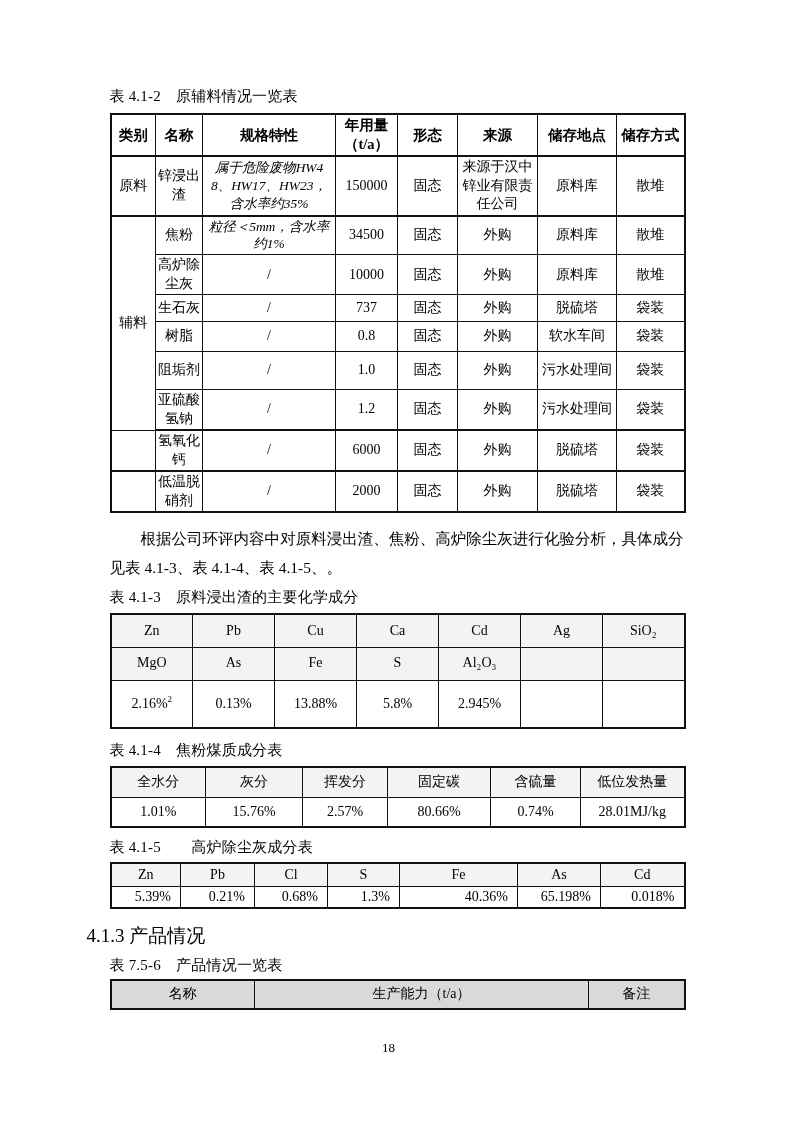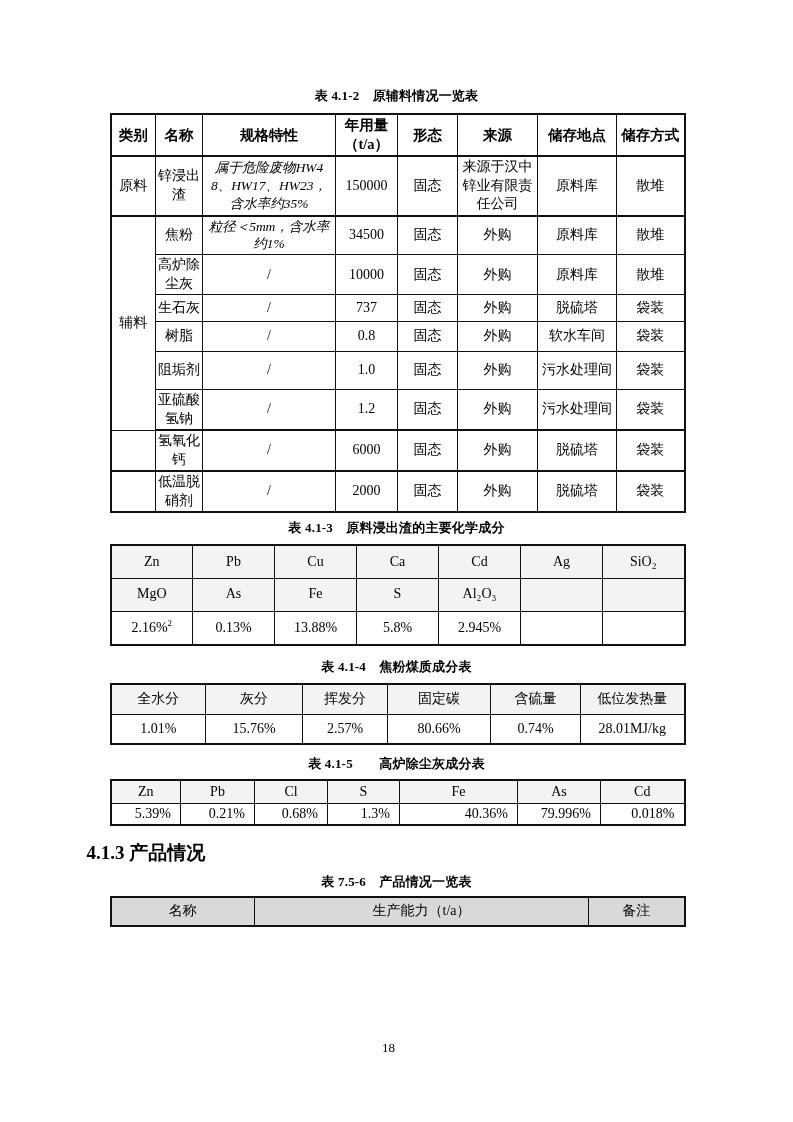--- a/index.html
+++ b/index.html
@@ -3,21 +3,21 @@
 <meta charset="utf-8">
 <style>
   html,body{margin:0;padding:0;}
   body{
     width:793px;height:1122px;background:#ffffff;color:#000;
     font-family:"Liberation Serif","DejaVu Serif",serif;
     position:relative;overflow:hidden;
   }
   .content{width:574px;margin:0 auto;padding-top:86px;}
   .tbl-title{
-    text-align:center;font-weight:bold;font-size:13px;line-height:20px;
+    text-align:left;font-weight:normal;font-size:15px;line-height:20px;
     letter-spacing:.2px;
   }
   .t2-title{margin:0 0 7px 0;}
   .t3-title{margin:5px 0 6px 0;}
   .t4-title{margin:11px 0 6px 0;}
   .t5-title{margin:9px 0 5px 0;}
   .t6-title{margin:6px 0 4px 0;}
 
   table{
     border-collapse:collapse;table-layout:fixed;width:574px;
@@ -33,21 +33,21 @@
   .shade{background:#f3f3f3;}
   .t5 td.v{text-align:right;padding-right:9px;}
   .t6 th{font-weight:normal;background:#d9d9d9;}
 
   .para{
     font-size:15.5px;line-height:29px;text-indent:2em;text-align:justify;
     margin:11px 0 0 0;
   }
   .para2{margin:16px 0 0 0;}
   .sec-heading{
-    font-size:19px;font-weight:bold;margin:14px 0 0 -23px;line-height:26px;
+    font-size:19px;font-weight:normal;margin:14px 0 0 -23px;line-height:26px;
     font-family:"Liberation Serif","DejaVu Serif",serif;
   }
   .pagenum{
     position:absolute;left:0;right:16px;top:1040px;text-align:center;
     font-size:13px;
   }
   sup{font-size:9px;vertical-align:super;line-height:0;}
 </style>
 </head>
 <body>
@@ -159,20 +159,21 @@
       <td>/</td>
       <td>2000</td>
       <td>固态</td>
       <td>外购</td>
       <td>脱硫塔</td>
       <td>袋装</td>
     </tr>
   </tbody>
     </table>
 
+  <p class="para">根据公司环评内容中对原料浸出渣、焦粉、高炉除尘灰进行化验分析，具体成分见表 4.1-3、表 4.1-4、表 4.1-5、。</p>
 
   <div class="tbl-title t3-title">表 4.1-3　原料浸出渣的主要化学成分</div>
   <table class="t3">
     <colgroup>
       <col style="width:82px">
         <col style="width:82px">
         <col style="width:82px">
         <col style="width:82px">
       <col style="width:82px">
         <col style="width:82px">
@@ -190,21 +191,21 @@
     </tr>
     <tr class="shade" style="height:33px">
       <td>MgO</td>
       <td>As</td>
       <td>Fe</td>
       <td>S</td>
       <td>Al₂O₃</td>
       <td></td>
       <td></td>
     </tr>
-    <tr style="height:34px">
+    <tr style="height:48px">
       <td><span>2.16%</span><sup>2</sup></td>
       <td>0.13%</td>
       <td>13.88%</td>
       <td>5.8%</td>
       <td>2.945%</td>
       <td></td>
       <td></td>
     </tr>
   </tbody>
     </table>
@@ -259,21 +260,21 @@
       <td>Fe</td>
       <td>As</td>
       <td>Cd</td>
     </tr>
     <tr style="height:21px">
       <td class="v">5.39%</td>
       <td class="v">0.21%</td>
       <td class="v">0.68%</td>
       <td class="v">1.3%</td>
       <td class="v">40.36%</td>
-      <td class="v">79.996%</td>
+      <td class="v">65.198%</td>
       <td class="v">0.018%</td>
     </tr>
   </tbody>
     </table>
 
   <h2 class="sec-heading">4.1.3 产品情况</h2>
 
 
   <div class="tbl-title t6-title">表 7.5-6　产品情况一览表</div>
   <table class="t6">

